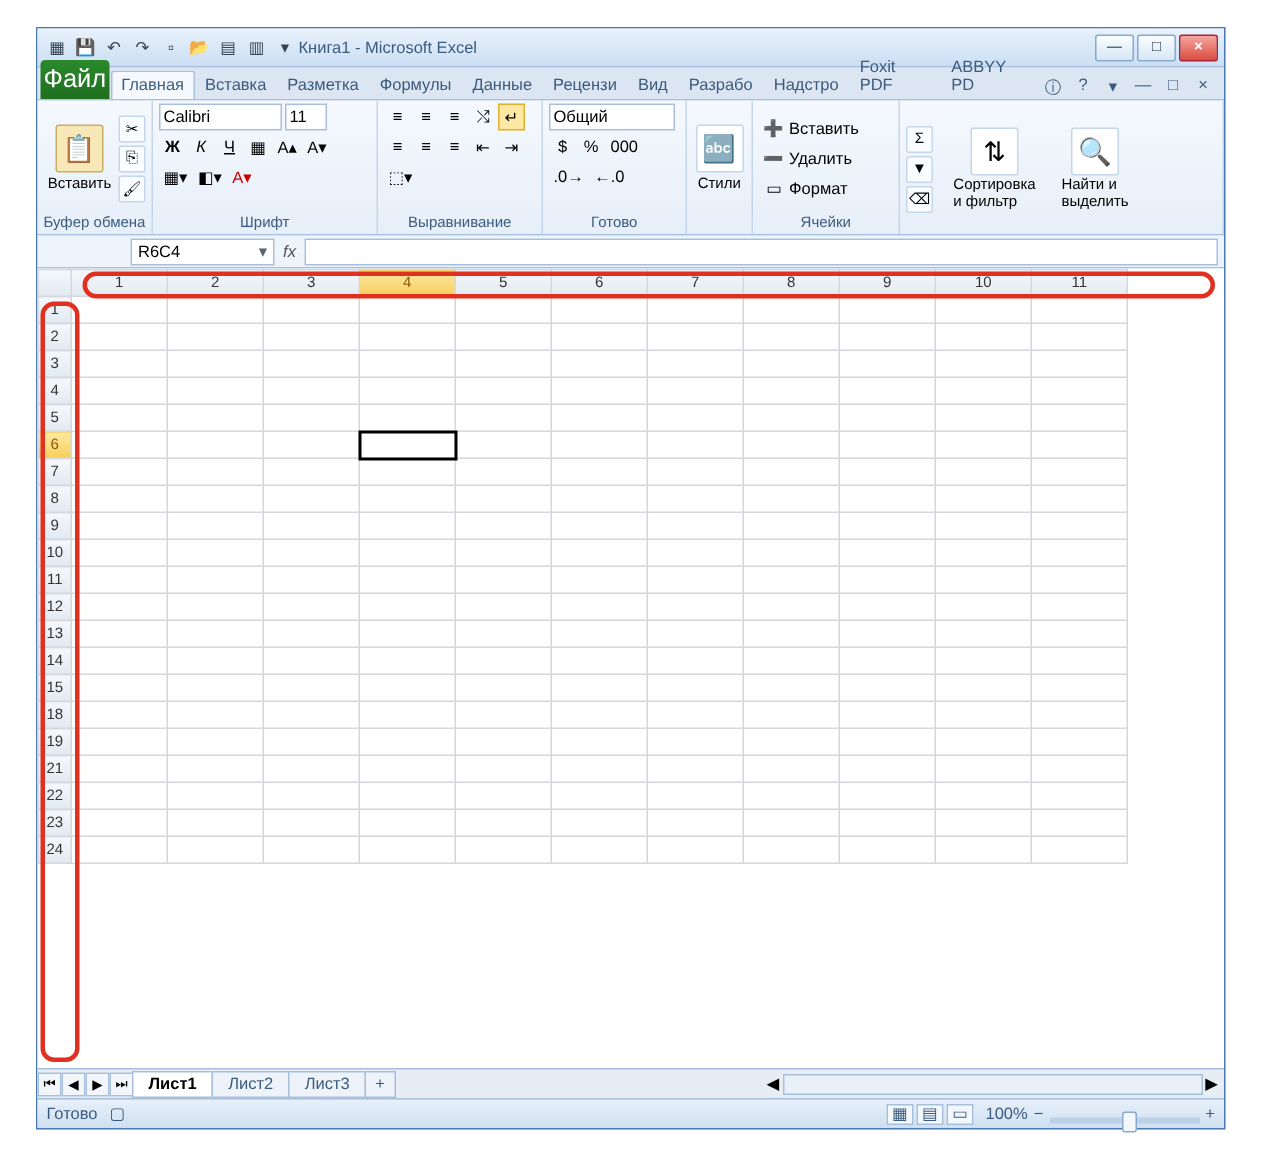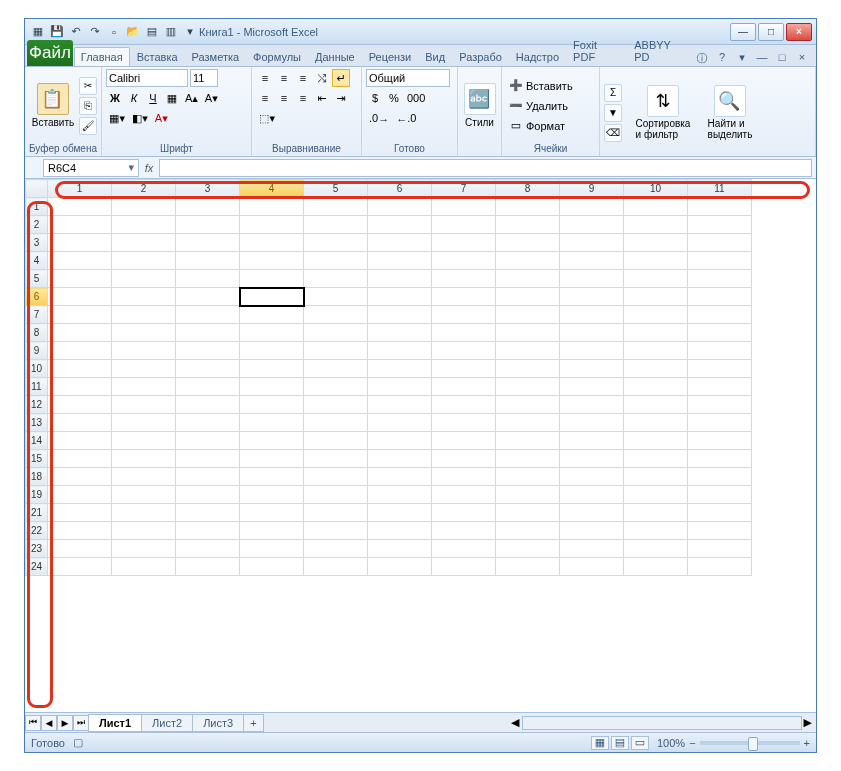--- a/index.html
+++ b/index.html
@@ -36,21 +36,21 @@
 .minibtns span { width:18px; height:18px; border:1px solid #c5d6ea; border-radius:2px; display:flex; align-items:center; justify-content:center; font-size:10px; background:#fafdff;}
 .fontrow { display:flex; gap:2px; align-items:center;}
 .fontrow select, .fontrow input { height:18px; border:1px solid #a7bfdc; font-size:11px; padding:0 2px;}
 .btnrow { display:flex; gap:1px;}
 .btnrow span { min-width:18px; height:18px; border:1px solid transparent; display:flex; align-items:center; justify-content:center; font-size:11px; padding:0 2px;}
 .stack { display:flex; flex-direction:column; gap:2px;}
 .cellbtn { display:flex; align-items:center; gap:3px; height:18px; font-size:11px; padding:0 3px;}
 .cellbtn .ic2 { width:14px; height:14px; display:inline-flex; align-items:center; justify-content:center;}
 
 
-.fbar { height:22px; background:#eef4fb; border-bottom:1px solid #a7bfdc; display:flex; align-items:center;}
+.fbar { height:22px; background:#eef4fb; border-bottom:1px solid #a7bfdc; display:flex; align-items:center;padding-left:44px;}
 .namebox { width:96px; height:18px; border:1px solid #a7bfdc; background:#fff; margin-left:18px; display:flex; align-items:center; padding:0 4px; font-size:11px;}
 .namebox .dd { margin-left:auto; color:#567;}
 .fbar .fx { width:20px; text-align:center; font-style:italic; color:#555;}
 .fbar .formula { flex:1; height:18px; border:1px solid #a7bfdc; background:#fff; margin-right:4px;}
 
 
 .gridwrap { position:relative; height:calc(100% - 26px - 22px - 90px - 22px - 20px - 20px); background:#fff; overflow:hidden;}
 .colhdr-highlight { position:absolute; top:2px; left:30px; right:6px; height:18px; border:3px solid #e03020; border-radius:9px; z-index:5; pointer-events:none;}
 .rowhdr-highlight { position:absolute; top:22px; left:2px; width:26px; bottom:4px; border:3px solid #e03020; border-radius:9px; z-index:5; pointer-events:none;}
 table.sheet { border-collapse:collapse; position:absolute; top:0; left:0;}
@@ -69,21 +69,21 @@
 .sheettabs .nav span { width:16px; height:16px; border:1px solid #a7bfdc; display:flex; align-items:center; justify-content:center; font-size:9px; background:#f2f6fb;}
 .sheettabs .stab { padding:2px 10px; border:1px solid #a7bfdc; background:#eef3f9; margin-left:-1px; color:#3b5b7f;}
 .sheettabs .stab.active { background:#fff; font-weight:bold; color:#000;}
 .sheettabs .scroll { flex:1; display:flex; justify-content:flex-end; align-items:center; gap:2px; padding-right:4px;}
 .sheettabs .scroll .track { width:280px; height:14px; border:1px solid #a7bfdc; background:#eaf0f8;}
 
 
 .status { height:20px; background:linear-gradient(#e8f0fa,#cfdff1); border-top:1px solid #a7bfdc; display:flex; align-items:center; padding:0 6px; font-size:11px; color:#3b5b7f;}
 .status .spacer { flex:1;}
 .status .views span { width:18px; height:14px; border:1px solid #a7bfdc; display:inline-flex; align-items:center; justify-content:center; margin-left:-1px; background:#f2f7fc;}
-.status .zoom { display:flex; align-items:center; gap:4px; margin-left:8px;}
+.status .zoom { display:flex; align-items:flex-end; gap:4px; margin-left:8px;}
 .status .slider { width:100px; height:4px; background:#bcd0e6; position:relative;}
 .status .slider::after { content:""; position:absolute; left:48px; top:-4px; width:8px; height:12px; background:#f2f7fc; border:1px solid #8aa9cd; border-radius:2px;}
 </style>
 </head>
 <body>
 
 <div class="window">
 
   <div class="titlebar">
     <div class="qat">

